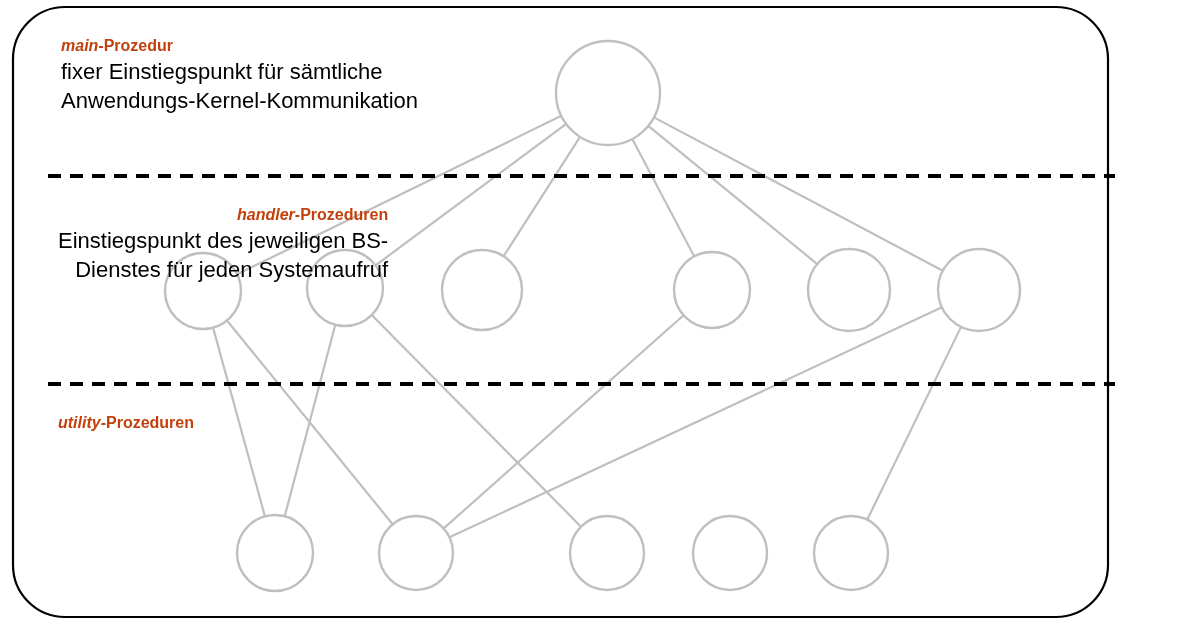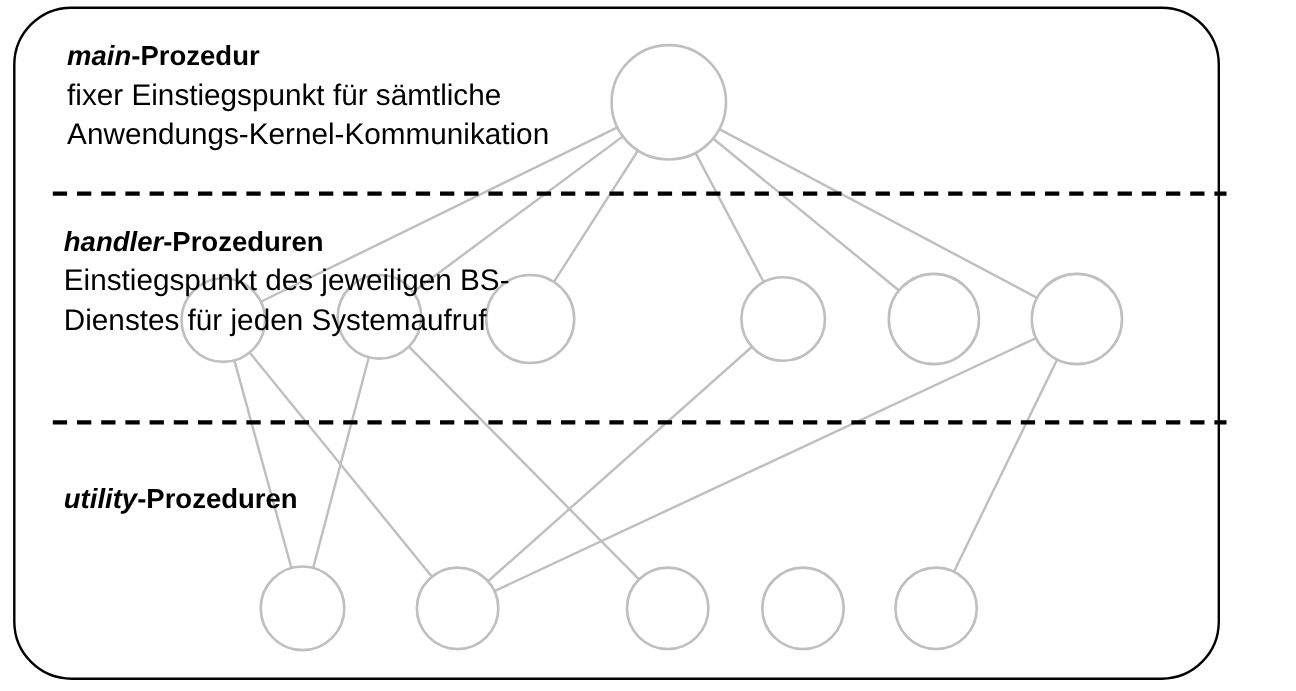--- a/index.html
+++ b/index.html
@@ -22,42 +22,42 @@
     left: 0;
     top: 0;
     width: 1178px;
     height: 628px;
   }
   .layer-block {
     position: absolute;
     z-index: 5;
   }
   .layer-title {
-    font-size: 25px;
+    font-size: 16px;
     font-weight: bold;
-    color: #000000;
+    color: #c2410c;
     line-height: 1.32;
     white-space: nowrap;
     margin: 0 0 1px 0;
   }
   .layer-title .kw {
     font-style: italic;
     font-weight: bold;
   }
   .layer-desc {
-    font-size: 27px;
+    font-size: 22px;
     font-weight: normal;
     color: #000000;
     line-height: 1.33;
     white-space: pre-line;
     margin: 0;
   }
   #block-main  { left: 61px; top: 35px; }
-  #block-handler { left: 58px; top: 204px; }
-  #block-utility { left: 58px; top: 412px; margin-top: 26px; }
+  #block-handler { left: 58px; top: 204px; text-align: right; }
+  #block-utility { left: 58px; top: 412px; }
 </style>
 </head>
 <body>
 
 <div id="canvas">
 
   <svg id="graph-svg" viewBox="0 0 1178 628">
     <g id="frame-group">
         <rect x="13" y="7" width="1095" height="610" rx="52" ry="52" fill="none" stroke="#000000" stroke-width="2.2"></rect>
       </g>

